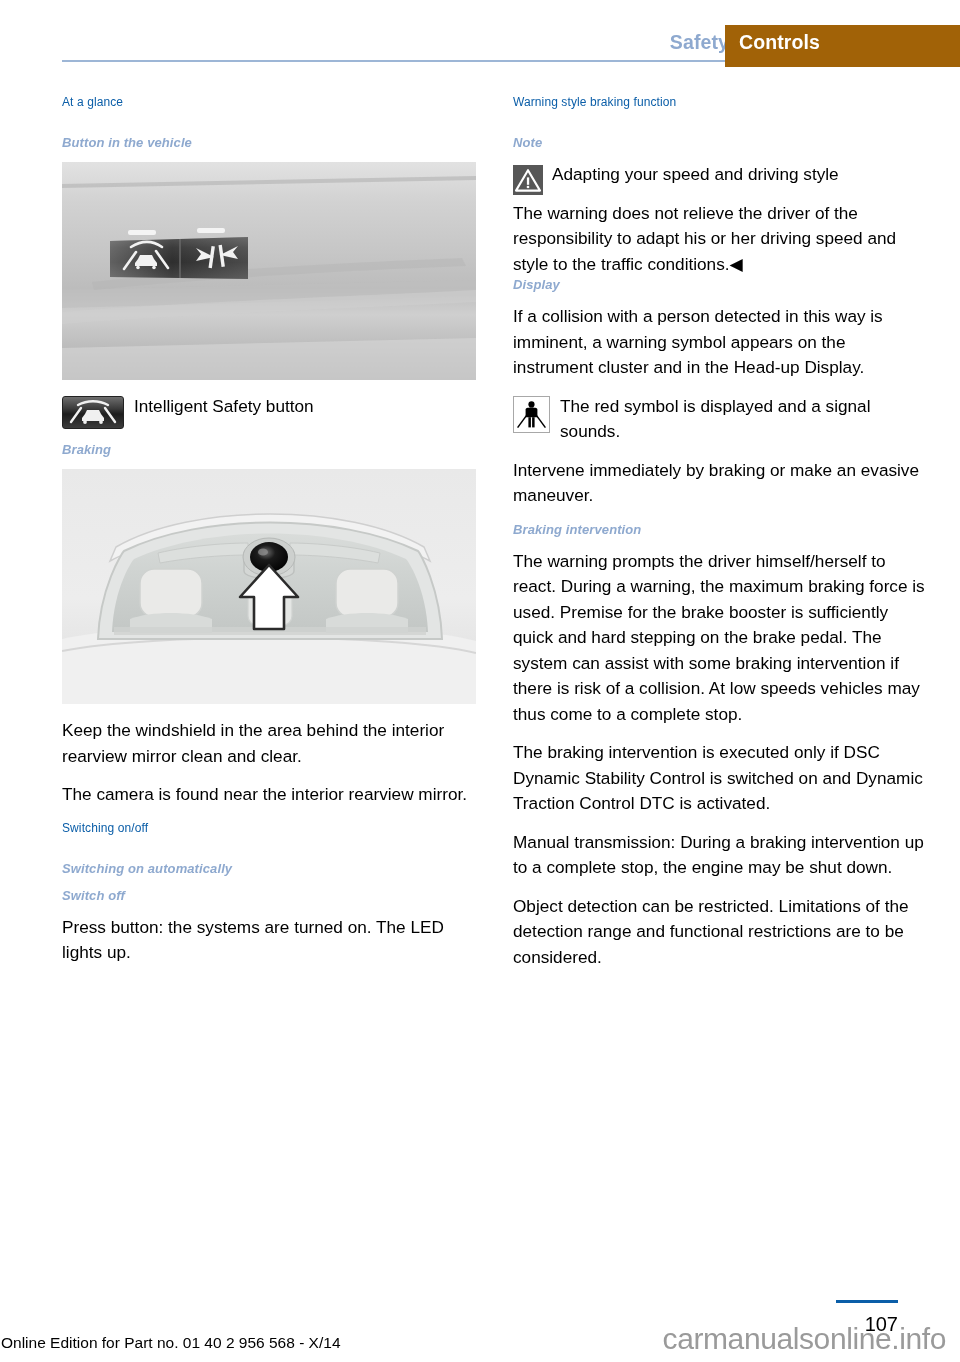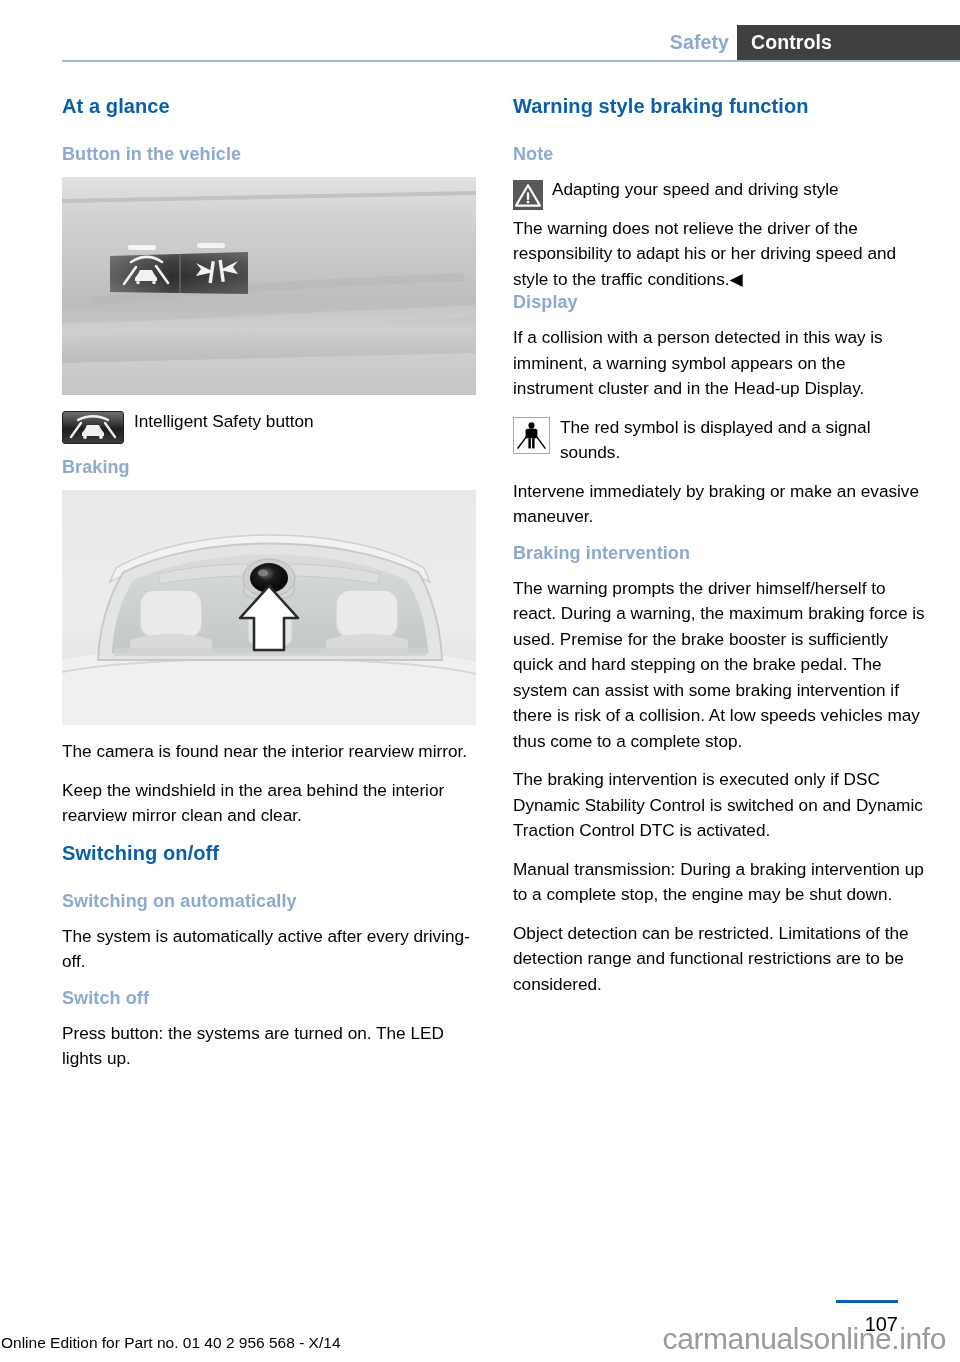--- a/index.html
+++ b/index.html
@@ -39,22 +39,23 @@
     font-size: 19.5px;
     font-weight: bold;
     color: #8ea9cf;
     letter-spacing: 0.1px;
   }
   .header-section {
     position: absolute;
     right: 0;
     top: 25px;
     width: 223px;
-    height: 35px;
-    background: #404040;
+    height: 42px;
+    background: #a16207;
+    padding-left: 12px;
   }
   .header-section-label {
     position: absolute;
     left: 14px;
     top: 6px;
     font-size: 19.5px;
     font-weight: bold;
     color: #ffffff;
     letter-spacing: 0.1px;
   }
@@ -62,32 +63,33 @@
   
   .col {
     position: absolute;
     top: 95px;
     width: 414px;
   }
   .col-left { left: 62px; }
   .col-right { left: 513px; }
 
   h1.h-main {
-    font-size: 20px;
-    font-weight: bold;
+    font-size: 12px;
+    font-weight: normal;
     color: #0b5ea8;
     margin: 0 0 26px 0;
     letter-spacing: 0.1px;
   }
   h2.h-sub {
-    font-size: 18px;
+    font-size: 13px;
     font-weight: bold;
     color: #8ea9cf;
     margin: 0 0 12px 0;
     letter-spacing: 0.1px;
+    font-style: italic;
   }
   .gap-before-main { margin-top: 34px; }
   .gap-before-sub  { margin-top: 26px; }
 
   p.body-text {
     font-size: 17.2px;
     line-height: 25.5px;
     margin: 0 0 13px 0;
     color: #000000;
   }
@@ -342,27 +344,26 @@
 
     <path d="M182 84 C182 76 232 76 232 84 L232 102 C232 112 182 112 182 102 Z" fill="#d4d7d5" stroke="#bdc0be" stroke-width="1.4"></path>
 
     <ellipse cx="207" cy="88" rx="26" ry="19" fill="#cdd0ce" stroke="#b6b9b7" stroke-width="1"></ellipse>
     <ellipse cx="207" cy="88" rx="19" ry="15" fill="url(#lensG)"></ellipse>
     <ellipse cx="201" cy="83" rx="5" ry="3.6" fill="#8f8f8f" opacity="0.75"></ellipse>
 
     <path d="M207 96 L236 128 L222 128 L222 160 L192 160 L192 128 L178 128 Z" fill="#ffffff" stroke="#2b2b2b" stroke-width="2.6" stroke-linejoin="round"></path>
   </svg>
 
+  <p class="body-text">Keep the windshield in the area behind the interior rearview mirror clean and clear.</p>
   <p class="body-text">The camera is found near the interior rearview mirror.</p>
-  <p class="body-text">Keep the windshield in the area behind the interior rearview mirror clean and clear.</p>
 
   <h1 class="h-main gap-before-main">Switching on/off</h1>
 
   <h2 class="h-sub">Switching on automatically</h2>
-  <p class="body-text">The system is automatically active after every driving-off.</p>
 
   <h2 class="h-sub gap-before-sub">Switch off</h2>
 
 
   <p class="body-text">Press button: the systems are turned on. The LED lights up.</p>
 </div>
 
 <div class="col col-right">
 
   <h1 class="h-main">Warning style braking function</h1>

